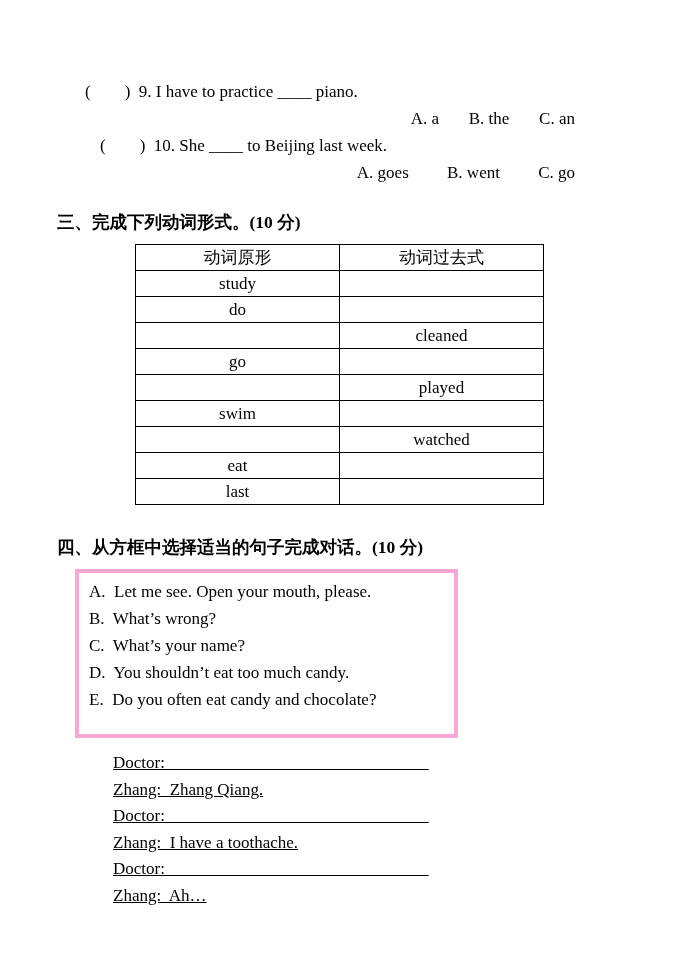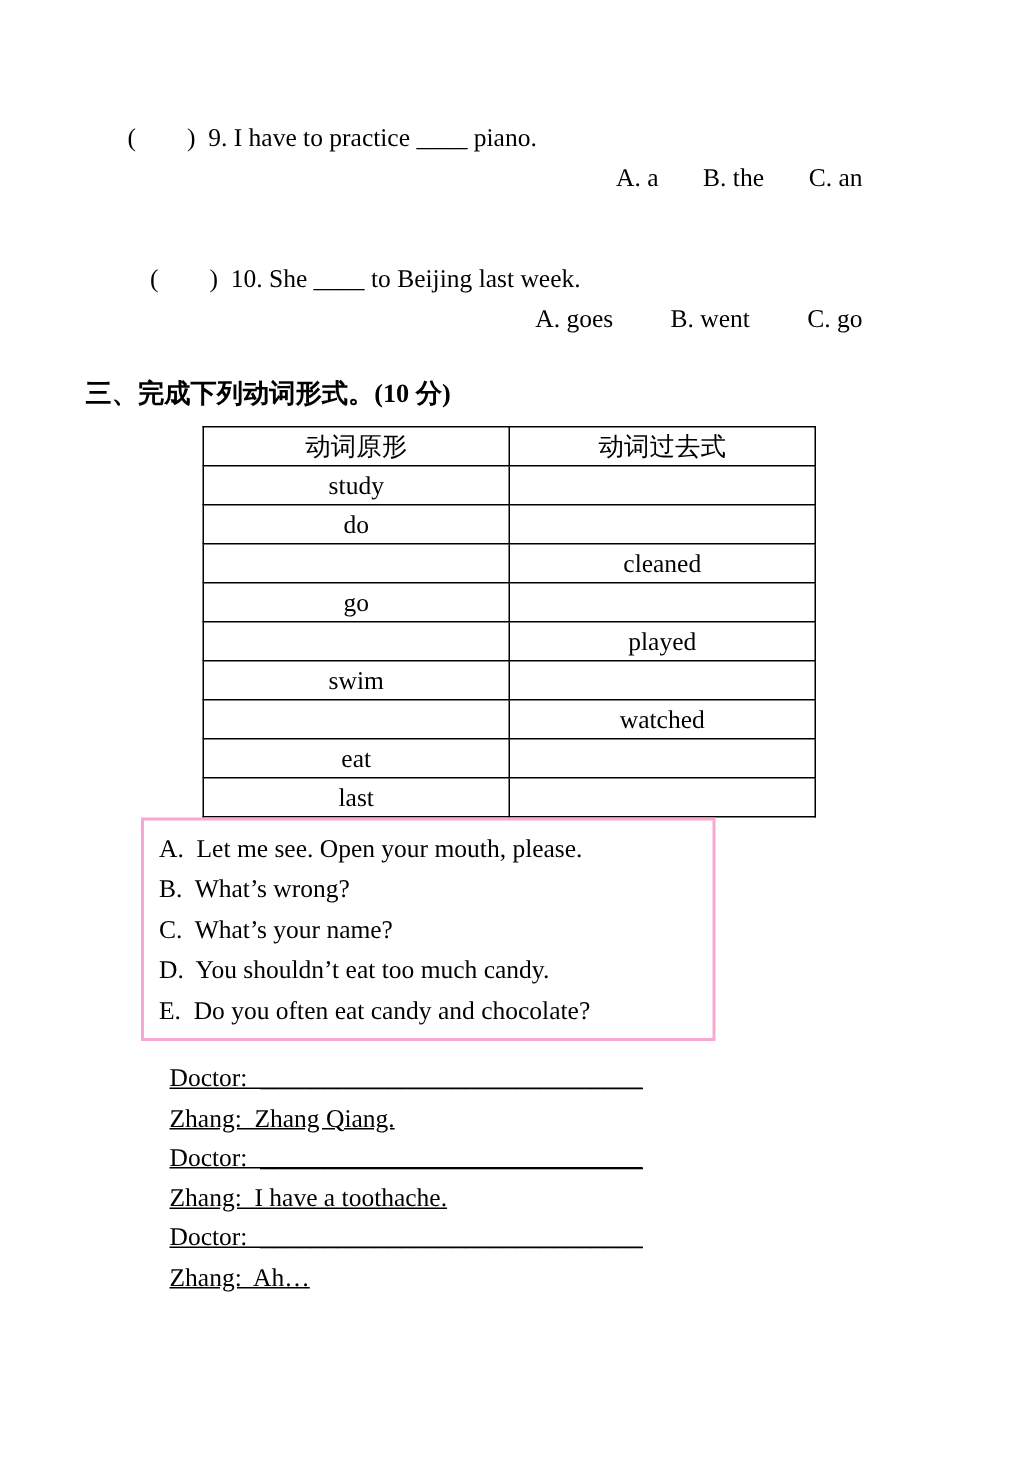--- a/index.html
+++ b/index.html
@@ -16,21 +16,21 @@
     background: #ffffff;
     padding-top: 78px;
     overflow: hidden;
   }
   .txt {
     font-size: 17px;
     line-height: 27px;
     white-space: pre-wrap;
   }
   .q-line.q9  { margin-left: 85px; }
-  .q-line.q10 { margin-left: 100px; margin-top: 40px; }
+  .q-line.q10 { margin-left: 100px; }
   .opt-line   { margin-left: 218px; text-align: right; }
 
   .sec-title {
     font-size: 17.5px;
     font-weight: bold;
     line-height: 24px;
     margin: 0;
     white-space: pre-wrap;
   }
   .sec-title.t3 { margin: 24px 0 10px 57px; }
@@ -49,24 +49,24 @@
     width: 204px;
     height: 26px;
     padding: 0;
     text-align: center;
     vertical-align: middle;
     font-size: 17px;
     font-weight: normal;
   }
 
   .option-box {
-    margin-left: 94px;
+    margin-left: 75px;
     width: 383px;
-    border: 2px solid #f9a8d4;
-    padding: 5px 8px 5px 10px;
+    border: 4px solid #f9a8d4;
+    padding: 5px 8px 21px 10px;
   }
   .box-line {
     font-size: 17px;
     line-height: 27px;
     white-space: pre-wrap;
   }
 
   .dialog { margin-left: 113px; margin-top: 12px; text-decoration: underline; }
   .dialog-line {
     font-size: 17px;
@@ -128,20 +128,21 @@
         <td>eat</td>
         <td></td>
       </tr>
       <tr>
         <td>last</td>
         <td></td>
       </tr>
     </tbody>
   </table>
 
+  <h2 class="sec-title t4">四、从方框中选择适当的句子完成对话。(10 分)</h2>
 
   <div class="option-box">
     <div class="box-line">A.  Let me see. Open your mouth, please.</div>
     <div class="box-line">B.  What’s wrong?</div>
     <div class="box-line">C.  What’s your name?</div>
     <div class="box-line">D.  You shouldn’t eat too much candy.</div>
     <div class="box-line">E.  Do you often eat candy and chocolate?</div>
   </div>
 
   <div class="dialog">

